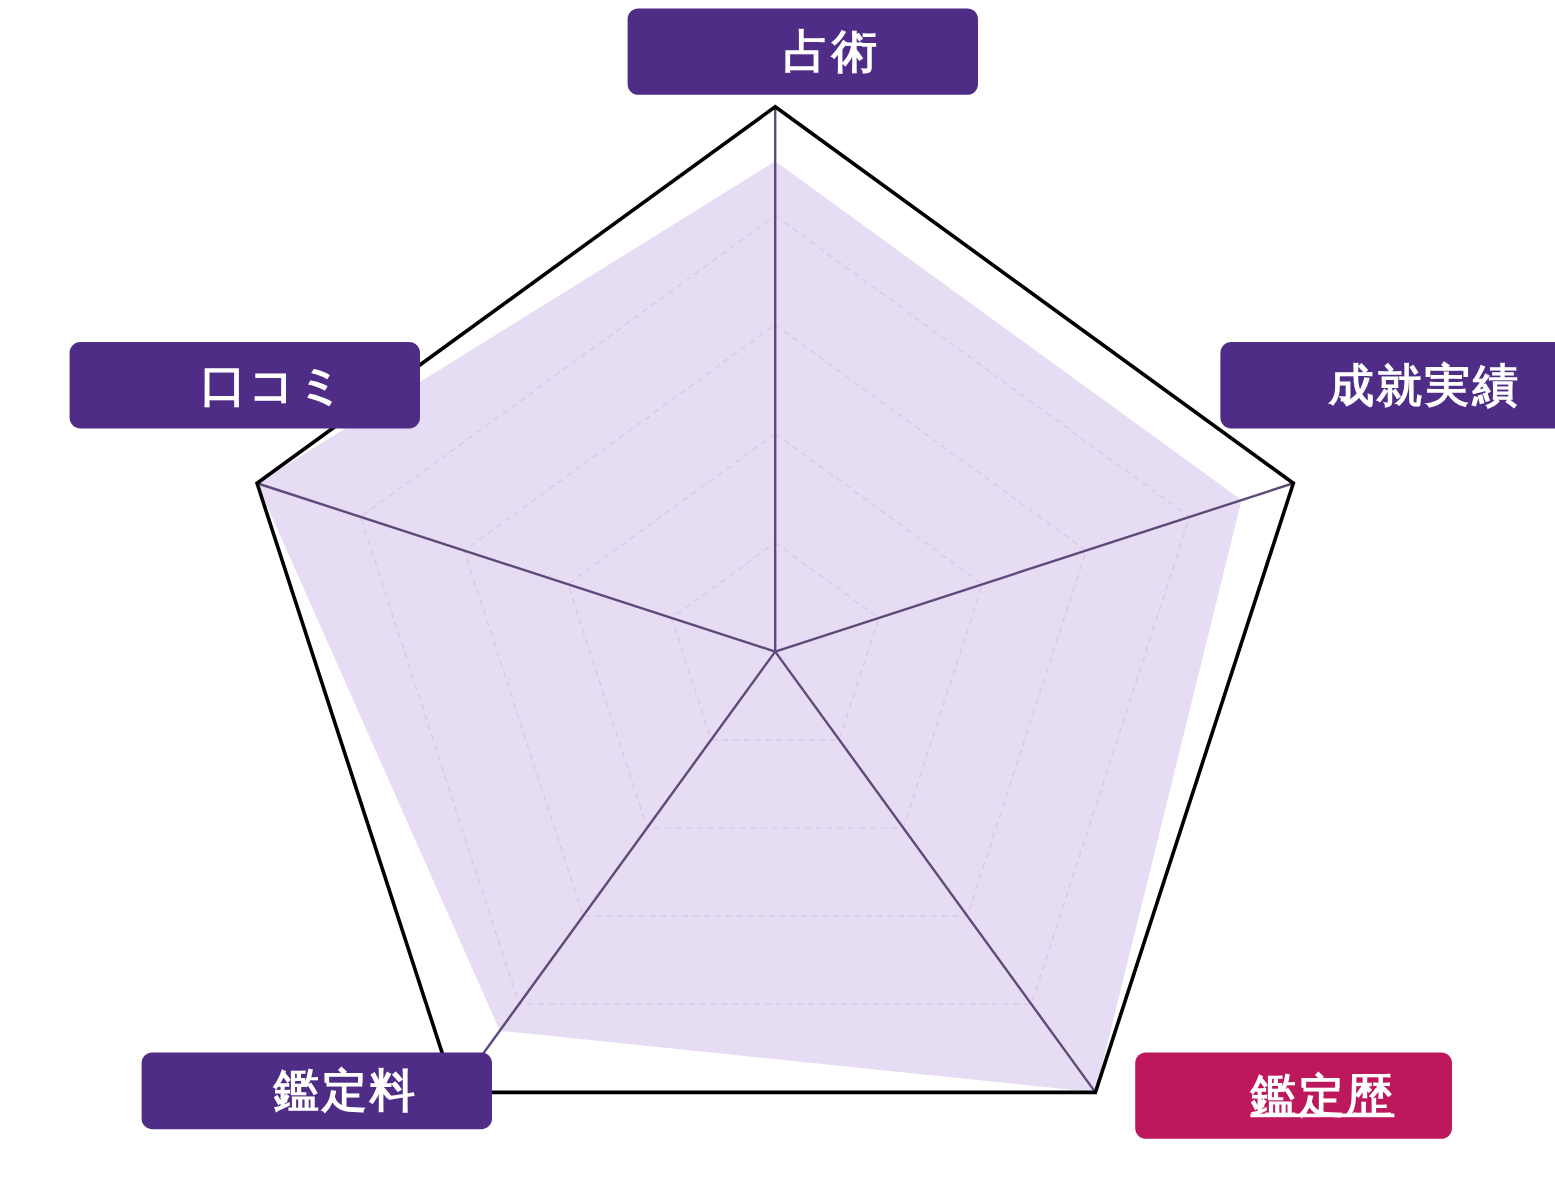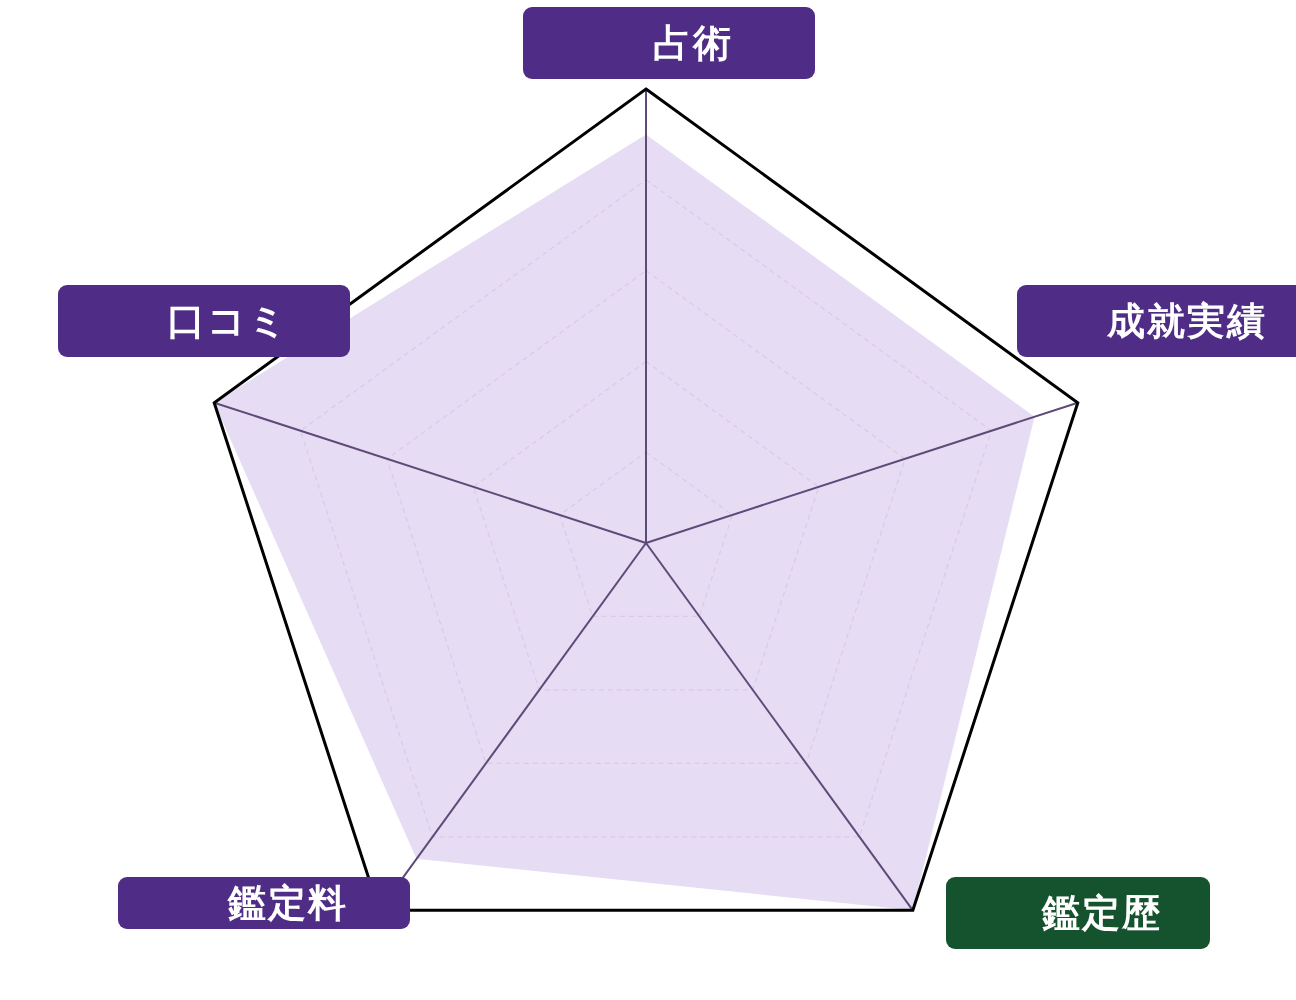--- a/index.html
+++ b/index.html
@@ -27,15 +27,15 @@
       <line x1="646" y1="543" x2="1077.7796583979998" y2="402.7062845537739" stroke="#5e4a78" stroke-width="2"></line>
       <line x1="646" y1="543" x2="912.8545045407827" y2="910.2937154462261" stroke="#5e4a78" stroke-width="2"></line>
       <line x1="646" y1="543" x2="379.1454954592173" y2="910.2937154462261" stroke="#5e4a78" stroke-width="2"></line>
       <line x1="646" y1="543" x2="214.22034160200025" y2="402.7062845537739" stroke="#5e4a78" stroke-width="2"></line>
     </g>
   <polygon id="outline" fill="none" stroke="#000" stroke-width="3" stroke-linejoin="miter" points="646,89 1077.7796583979998,402.7062845537739 912.8545045407827,910.2937154462261 379.1454954592173,910.2937154462261 214.22034160200025,402.7062845537739"></polygon>
 </svg>
 
 <div class="label" style="left: 523px; top: 7px; width: 244px; height: 72px; background: rgb(79, 44, 134); color: rgb(255, 255, 255);">占術</div>
 <div class="label" style="left: 1017px; top: 285px; width: 244px; height: 72px; background: rgb(79, 44, 134); color: rgb(255, 255, 255);">成就実績</div>
-<div class="label" style="left: 946px; top: 877px; width: 216px; height: 72px; background: #14532d; color: rgb(255, 255, 255);">鑑定歴</div>
-<div class="label" style="left: 118px; top: 877px; width: 244px; height: 52px; background: rgb(79, 44, 134); color: rgb(255, 255, 255);">鑑定料</div>
+<div class="label" style="left: 946px; top: 877px; width: 216px; height: 72px; background: #be185d; color: rgb(255, 255, 255); text-decoration: underline;">鑑定歴</div>
+<div class="label" style="left: 118px; top: 877px; width: 244px; height: 64px; background: rgb(79, 44, 134); color: rgb(255, 255, 255);">鑑定料</div>
 <div class="label" style="left: 26px; top: 285px; width: 244px; height: 72px; background: rgb(79, 44, 134); color: rgb(255, 255, 255); margin-left: 32px;">口コミ</div>
 
 </body></html>

